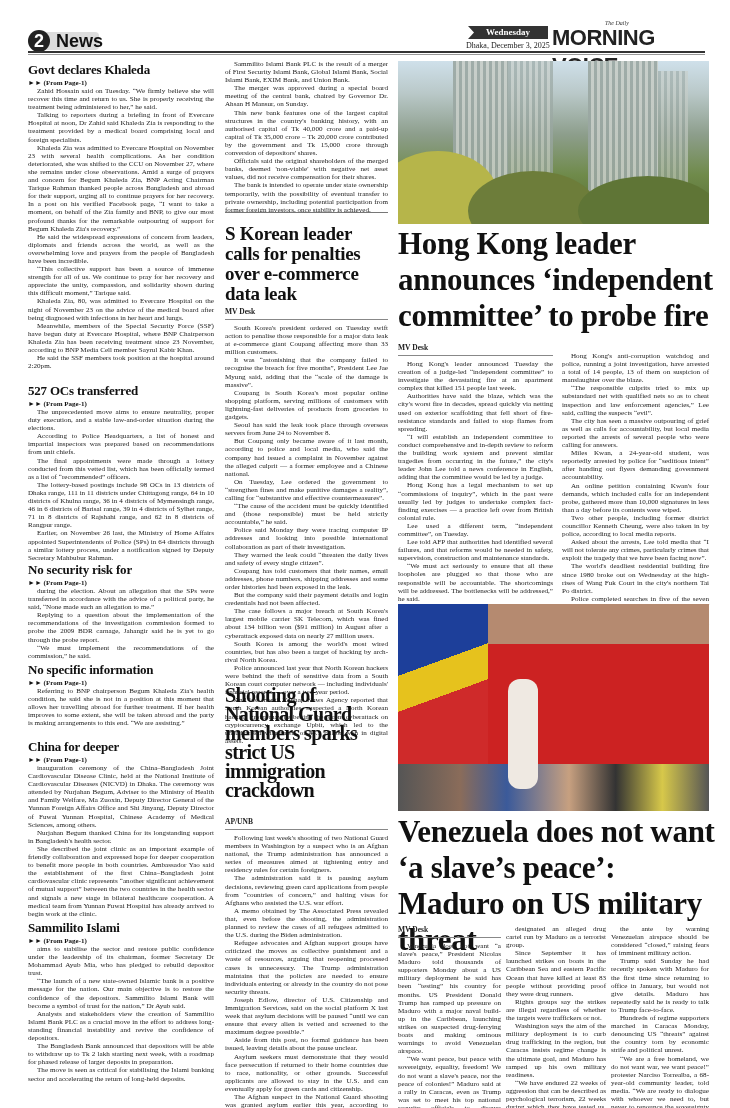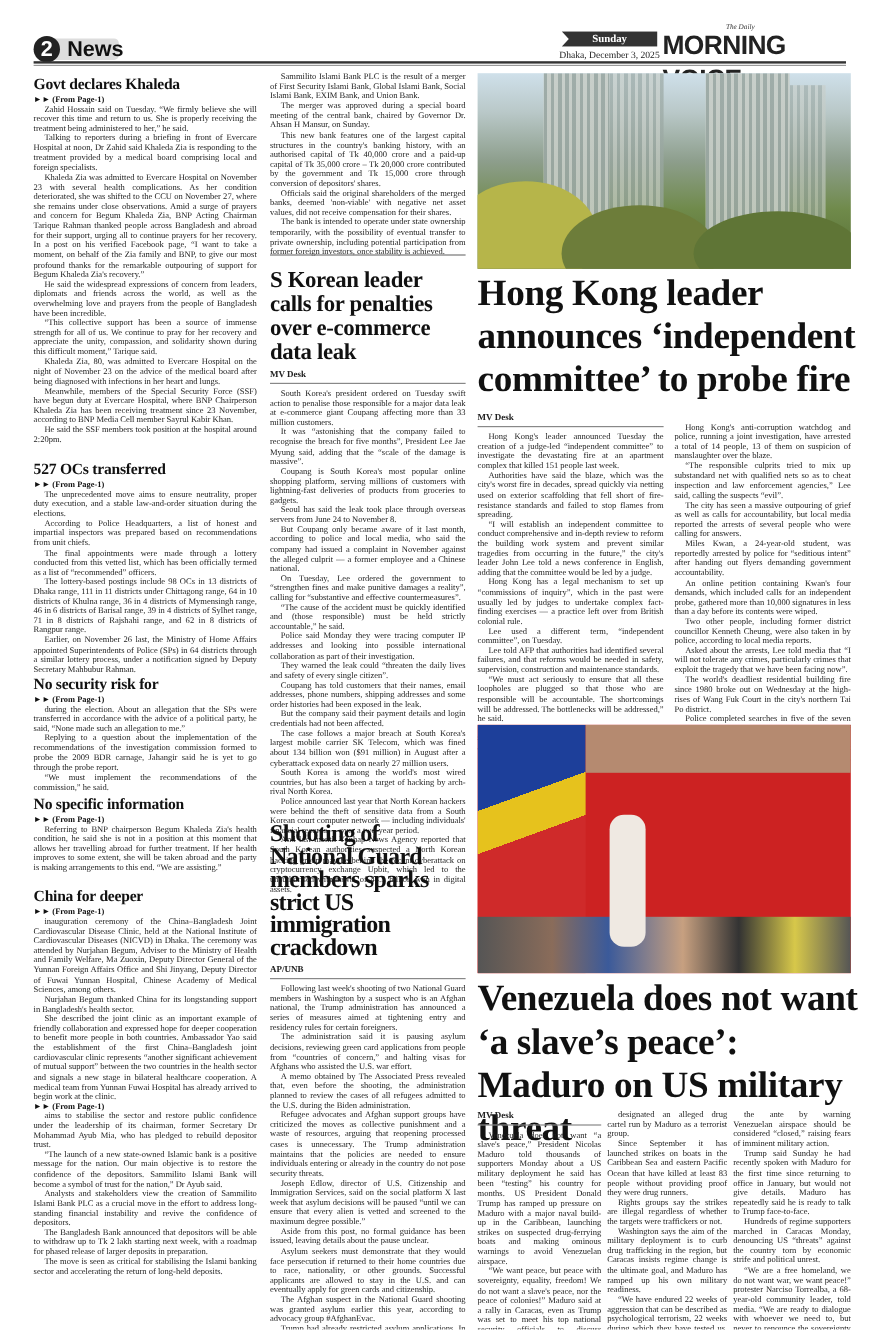--- a/index.html
+++ b/index.html
@@ -30,21 +30,21 @@
 .photo-ve{position:absolute;left:398px;top:604px;width:311px;height:207px;background:#c22;overflow:hidden}
 .photo-ve .band{position:absolute}
 </style>
 </head>
 <body>
 
 <div>
   <div class="sec-box"></div>
   <div class="pg-badge">2</div>
   <div class="sec-label" style="left:56px">News</div>
-  <div class="day-flag">Sunday</div>
+  <div class="day-flag">Wednesday</div>
   <div class="date">Dhaka, December 3, 2025</div>
   <div class="mast-small">The Daily</div>
   <div class="mast">MORNING VOICE</div>
   <div class="topline"></div>
   <div class="topline2"></div>
 </div>
 
 <div class="abs" style="left:28px;top:60px;width:186px">
   <div class="h1">Govt declares Khaleda</div>
   <div class="from">►► (From Page-1)</div>
@@ -94,20 +94,21 @@
   <div class="h1">China for deeper</div>
   <div class="from">►► (From Page-1)</div>
   <div class="txt">
       <p>inauguration ceremony of the China–Bangladesh Joint Cardiovascular Disease Clinic, held at the National Institute of Cardiovascular Diseases (NICVD) in Dhaka. The ceremony was attended by Nurjahan Begum, Adviser to the Ministry of Health and Family Welfare, Ma Zuoxin, Deputy Director General of the Yunnan Foreign Affairs Office and Shi Jinyang, Deputy Director of Fuwai Yunnan Hospital, Chinese Academy of Medical Sciences, among others.</p>
       <p>Nurjahan Begum thanked China for its longstanding support in Bangladesh's health sector.</p>
       <p>She described the joint clinic as an important example of friendly collaboration and expressed hope for deeper cooperation to benefit more people in both countries. Ambassador Yao said the establishment of the first China–Bangladesh joint cardiovascular clinic represents “another significant achievement of mutual support” between the two countries in the health sector and signals a new stage in bilateral healthcare cooperation. A medical team from Yunnan Fuwai Hospital has already arrived to begin work at the clinic.</p>
     </div>
 </div>
 
 <div class="abs" style="left:28px;top:918px;width:186px">
+  <div class="h1">Sammilito Islami</div>
   <div class="from">►► (From Page-1)</div>
   <div class="txt">
       <p>aims to stabilise the sector and restore public confidence under the leadership of its chairman, former Secretary Dr Mohammad Ayub Mia, who has pledged to rebuild depositor trust.</p>
       <p>“The launch of a new state-owned Islamic bank is a positive message for the nation. Our main objective is to restore the confidence of the depositors. Sammilito Islami Bank will become a symbol of trust for the nation,” Dr Ayub said.</p>
       <p>Analysts and stakeholders view the creation of Sammilito Islami Bank PLC as a crucial move in the effort to address long-standing financial instability and revive the confidence of depositors.</p>
       <p>The Bangladesh Bank announced that depositors will be able to withdraw up to Tk 2 lakh starting next week, with a roadmap for phased release of larger deposits in preparation.</p>
       <p>The move is seen as critical for stabilising the Islami banking sector and accelerating the return of long-held deposits.</p>
     </div>
 </div>
 
@@ -140,21 +141,21 @@
       <p>But the company said their payment details and login credentials had not been affected.</p>
       <p>The case follows a major breach at South Korea's largest mobile carrier SK Telecom, which was fined about 134 billion won ($91 million) in August after a cyberattack exposed data on nearly 27 million users.</p>
       <p>South Korea is among the world's most wired countries, but has also been a target of hacking by arch-rival North Korea.</p>
       <p>Police announced last year that North Korean hackers were behind the theft of sensitive data from a South Korean court computer network — including individuals' financial records — over a two-year period.</p>
       <p>And last month Yonhap News Agency reported that South Korean authorities suspected a North Korean hacking group may be behind the recent cyberattack on cryptocurrency exchange Upbit, which led to the unauthorised withdrawal of 44.5 billion won in digital assets.</p>
     </div>
 </div>
 
 <div class="abs" style="left:225px;top:686px;width:163px">
   <div class="big" style="font-family:'Liberation Sans Narrow','Liberation Serif',serif;font-size:20px;line-height:19px;letter-spacing:-0.6px">Shooting of National Guard members sparks strict US immigration crackdown</div>
-  <div class="desk" style="margin-top:3px">AP/UNB</div>
+  <div class="desk" style="margin-top:17px">AP/UNB</div>
   <div style="height:1px;background:#888;margin:3px 0 4px"></div>
   <div class="txt">
       <p>Following last week's shooting of two National Guard members in Washington by a suspect who is an Afghan national, the Trump administration has announced a series of measures aimed at tightening entry and residency rules for certain foreigners.</p>
       <p>The administration said it is pausing asylum decisions, reviewing green card applications from people from “countries of concern,” and halting visas for Afghans who assisted the U.S. war effort.</p>
       <p>A memo obtained by The Associated Press revealed that, even before the shooting, the administration planned to review the cases of all refugees admitted to the U.S. during the Biden administration.</p>
       <p>Refugee advocates and Afghan support groups have criticized the moves as collective punishment and a waste of resources, arguing that reopening processed cases is unnecessary. The Trump administration maintains that the policies are needed to ensure individuals entering or already in the country do not pose security threats.</p>
       <p>Joseph Edlow, director of U.S. Citizenship and Immigration Services, said on the social platform X last week that asylum decisions will be paused “until we can ensure that every alien is vetted and screened to the maximum degree possible.”</p>
       <p>Aside from this post, no formal guidance has been issued, leaving details about the pause unclear.</p>
       <p>Asylum seekers must demonstrate that they would face persecution if returned to their home countries due to race, nationality, or other grounds. Successful applicants are allowed to stay in the U.S. and can eventually apply for green cards and citizenship.</p>
       <p>The Afghan suspect in the National Guard shooting was granted asylum earlier this year, according to advocacy group #AfghanEvac.</p>

